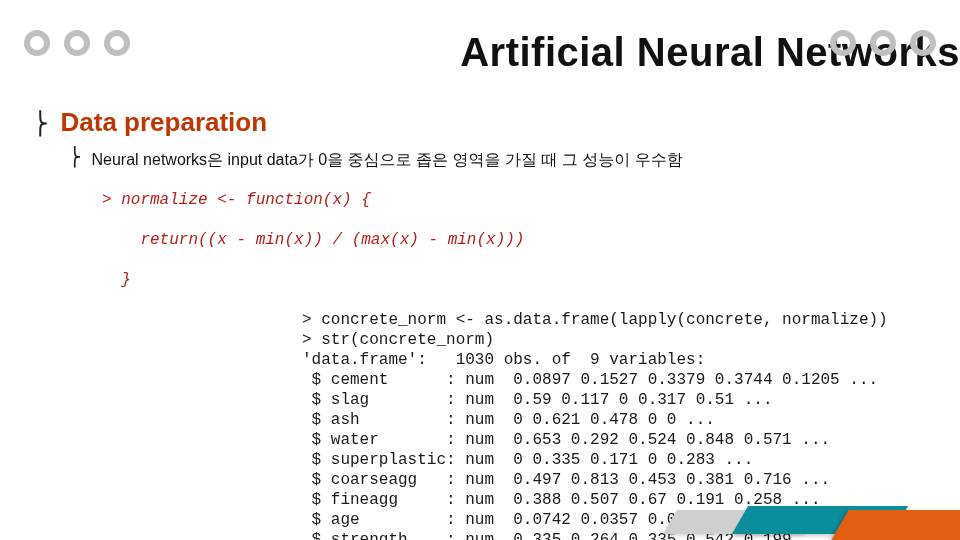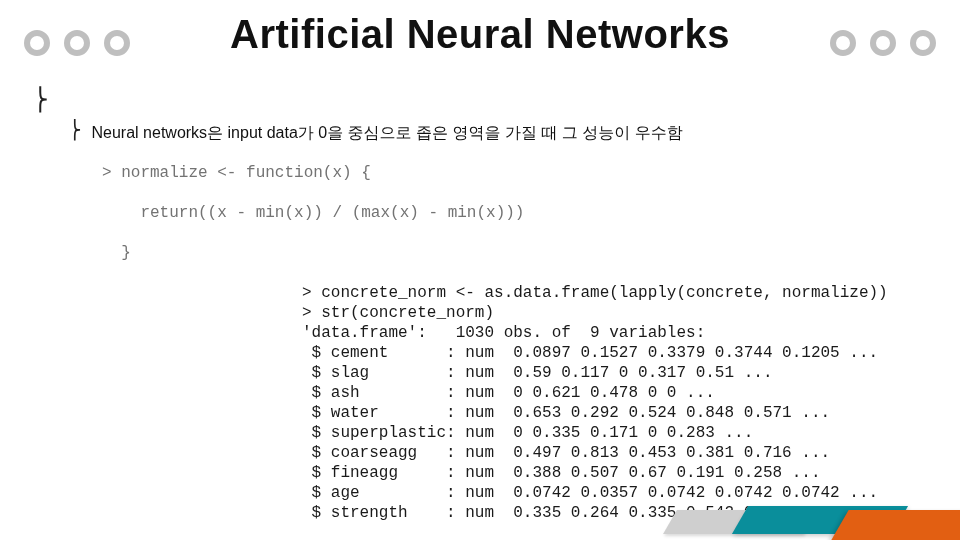--- a/index.html
+++ b/index.html
@@ -18,22 +18,22 @@
   }
   .ring {
     width: 26px;
     height: 26px;
     border: 6px solid #bfbfbf;
     border-radius: 50%;
   }
   .header {
     display: flex;
     align-items: center;
-    justify-content: center;
-    padding-top: 12px;
+    justify-content: flex-end;
+    padding-top: 30px;
     position: relative;
     width: 100%;
   }
   .rings-left {
     position: absolute;
     left: 24px;
     top: 30px;
   }
   .rings-right {
     position: absolute;
@@ -83,21 +83,21 @@
   }
   .code-area {
     margin-top: 18px;
     margin-left: 70px;
     font-family: "Consolas", "Courier New", monospace;
     font-size: 16px;
     color: #202020;
     line-height: 1.25;
     white-space: pre;
   }
-  .code-dark { color: #737373; }
+  .code-dark { color: #b91c1c; font-style: italic; }
   .str-output {
     margin-top: 20px;
     margin-left: 270px;
     font-family: "Consolas", "Courier New", monospace;
     font-size: 16px;
     color: #1a1a1a;
     line-height: 1.25;
     white-space: pre;
   }
   .footer-deco {
@@ -151,20 +151,21 @@
   <div class="ring-row rings-right">
     <div class="ring"></div>
     <div class="ring"></div>
     <div class="ring"></div>
   </div>
 </div>
 
 <div class="content">
   <div class="bullet-row">
     <span class="closebr">⎬</span>
+    <span class="section-heading">Data preparation</span>
   </div>
 
   <div class="subpoint-row sub">
     <span class="closebr">⎬</span>
     <span class="subpoint-text">Neural networks은 input data가 0을 중심으로 좁은 영역을 가질 때 그 성능이 우수함</span>
   </div>
 
   <pre class="code-area code-dark">&gt; normalize &lt;- function(x) {
 
     return((x - min(x)) / (max(x) - min(x)))

